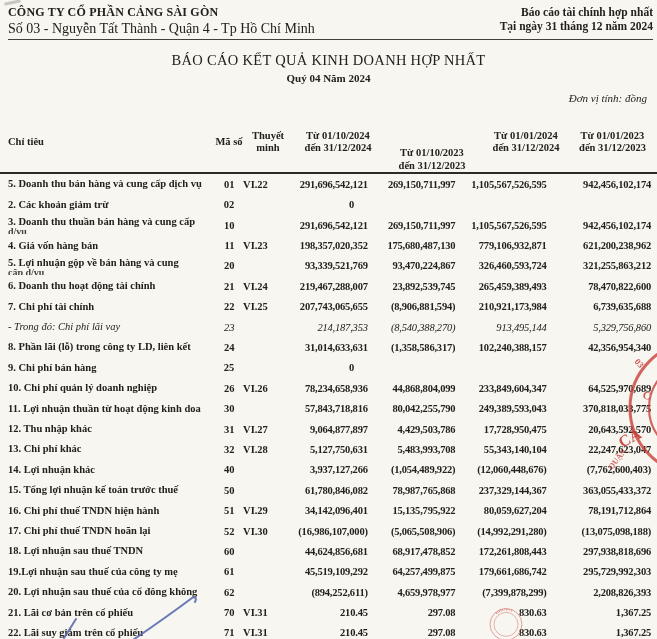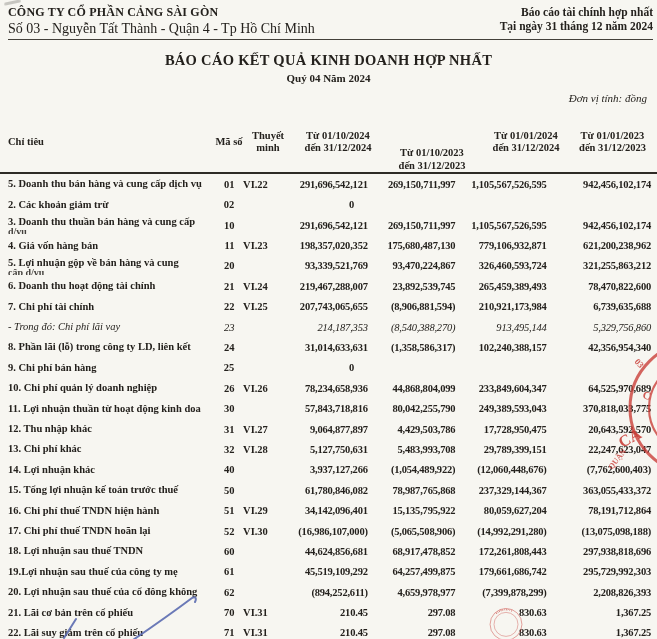--- a/index.html
+++ b/index.html
@@ -19,21 +19,21 @@
     display:flex;justify-content:space-between;
     border-bottom:1.4px solid #43403a;
     padding-bottom:2px;
   }
   .top-left .co-name{font-weight:700;font-size:12px;letter-spacing:.2px;}
   .top-left .co-addr{font-size:14px;margin-top:1px;}
   .top-right{text-align:right;}
   .top-right div{font-weight:700;font-size:11.5px;line-height:1.25;}
   
   .title-wrap{position:absolute;left:0;right:0;top:52px;text-align:center;}
-  .title-main{font-weight:700;font-size:14.5px;letter-spacing:.3px;}
+  .title-main{font-weight:400;font-size:14.5px;letter-spacing:.3px;}
   .title-sub{font-weight:700;font-size:11px;margin-top:3px;}
   .unit-note{
     position:absolute;right:10px;top:92px;
     font-style:italic;font-size:11px;
   }
   
   .tbl{position:absolute;left:0;top:112px;width:657px;font-size:10.5px;}
   .t-head{
     display:flex;align-items:center;
     border-bottom:2px solid #2e2b26;
@@ -269,21 +269,21 @@
           <div class="c-v c-v4">20,643,592,570</div>
         </div>
         <div class="t-row">
           <div class="c-label">
             <div>13. Chi phí khác</div>
           </div>
           <div class="c-ma">32</div>
           <div class="c-tm">VI.28</div>
           <div class="c-v c-v1">5,127,750,631</div>
           <div class="c-v c-v2">5,483,993,708</div>
-          <div class="c-v c-v3">29,789,399,151</div>
+          <div class="c-v c-v3">55,343,140,104</div>
           <div class="c-v c-v4">22,247,623,047</div>
         </div>
         <div class="t-row">
           <div class="c-label">
             <div>14. Lợi nhuận khác</div>
           </div>
           <div class="c-ma">40</div>
           <div class="c-tm"></div>
           <div class="c-v c-v1">3,937,127,266</div>
           <div class="c-v c-v2">(1,054,489,922)</div>

